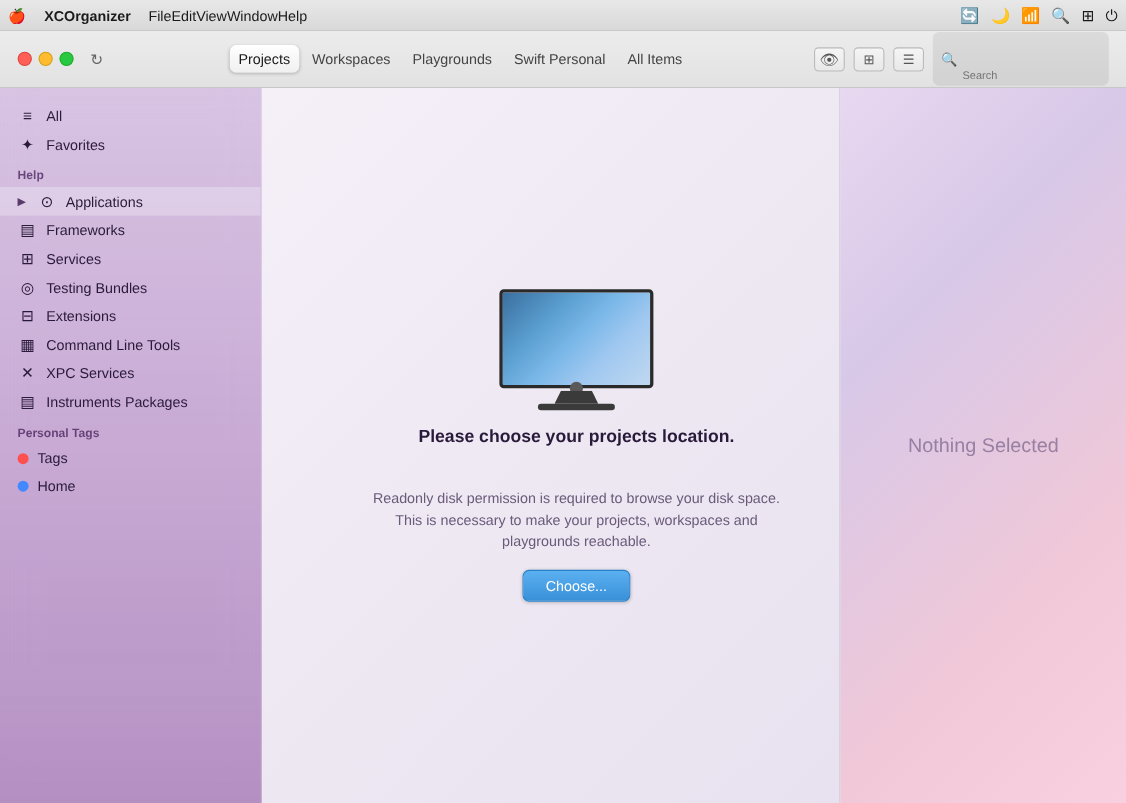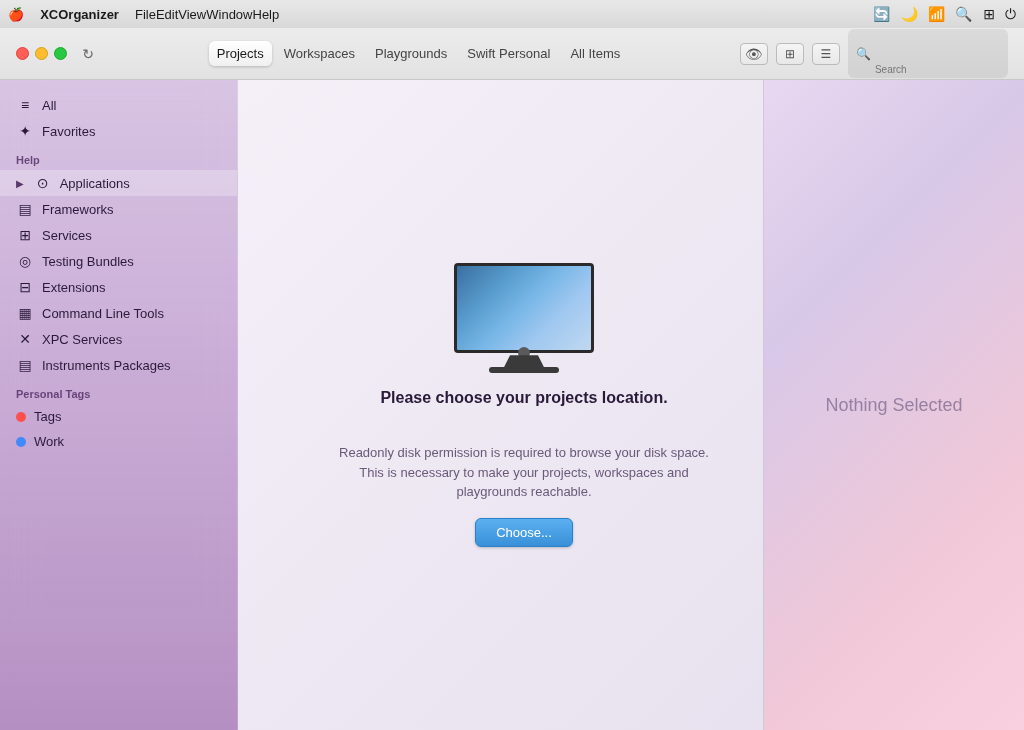--- a/index.html
+++ b/index.html
@@ -274,21 +274,21 @@
       </div>
 
       <div class="section-label">Personal Tags</div>
 
       <div class="sidebar-item">
         <div class="tag-dot" style="background:#ff5050;"></div>
         <span>Tags</span>
       </div>
       <div class="sidebar-item">
         <div class="tag-dot" style="background:#4488ff;"></div>
-        <span>Work</span>
+        <span>Home</span>
       </div>
     </div>
 
     <div class="center-pane">
       <div class="empty-state">
         <div class="monitor-img">
           <div class="monitor-screen"></div>
           <div style="position:absolute;bottom:14px;left:50%;transform:translateX(-50%);width:12px;height:12px;border-radius:50%;background:#5a5a5a;"></div>
           <div class="monitor-stand" style="width:40px;height:12px;background:#3a3a3a;position:absolute;bottom:6px;left:55px;clip-path:polygon(15% 0%,85% 0%,100% 100%,0% 100%);"></div>
           <div class="monitor-base" style="position:absolute;bottom:0;left:40px;width:70px;height:6px;background:#3a3a3a;border-radius:3px;"></div>

